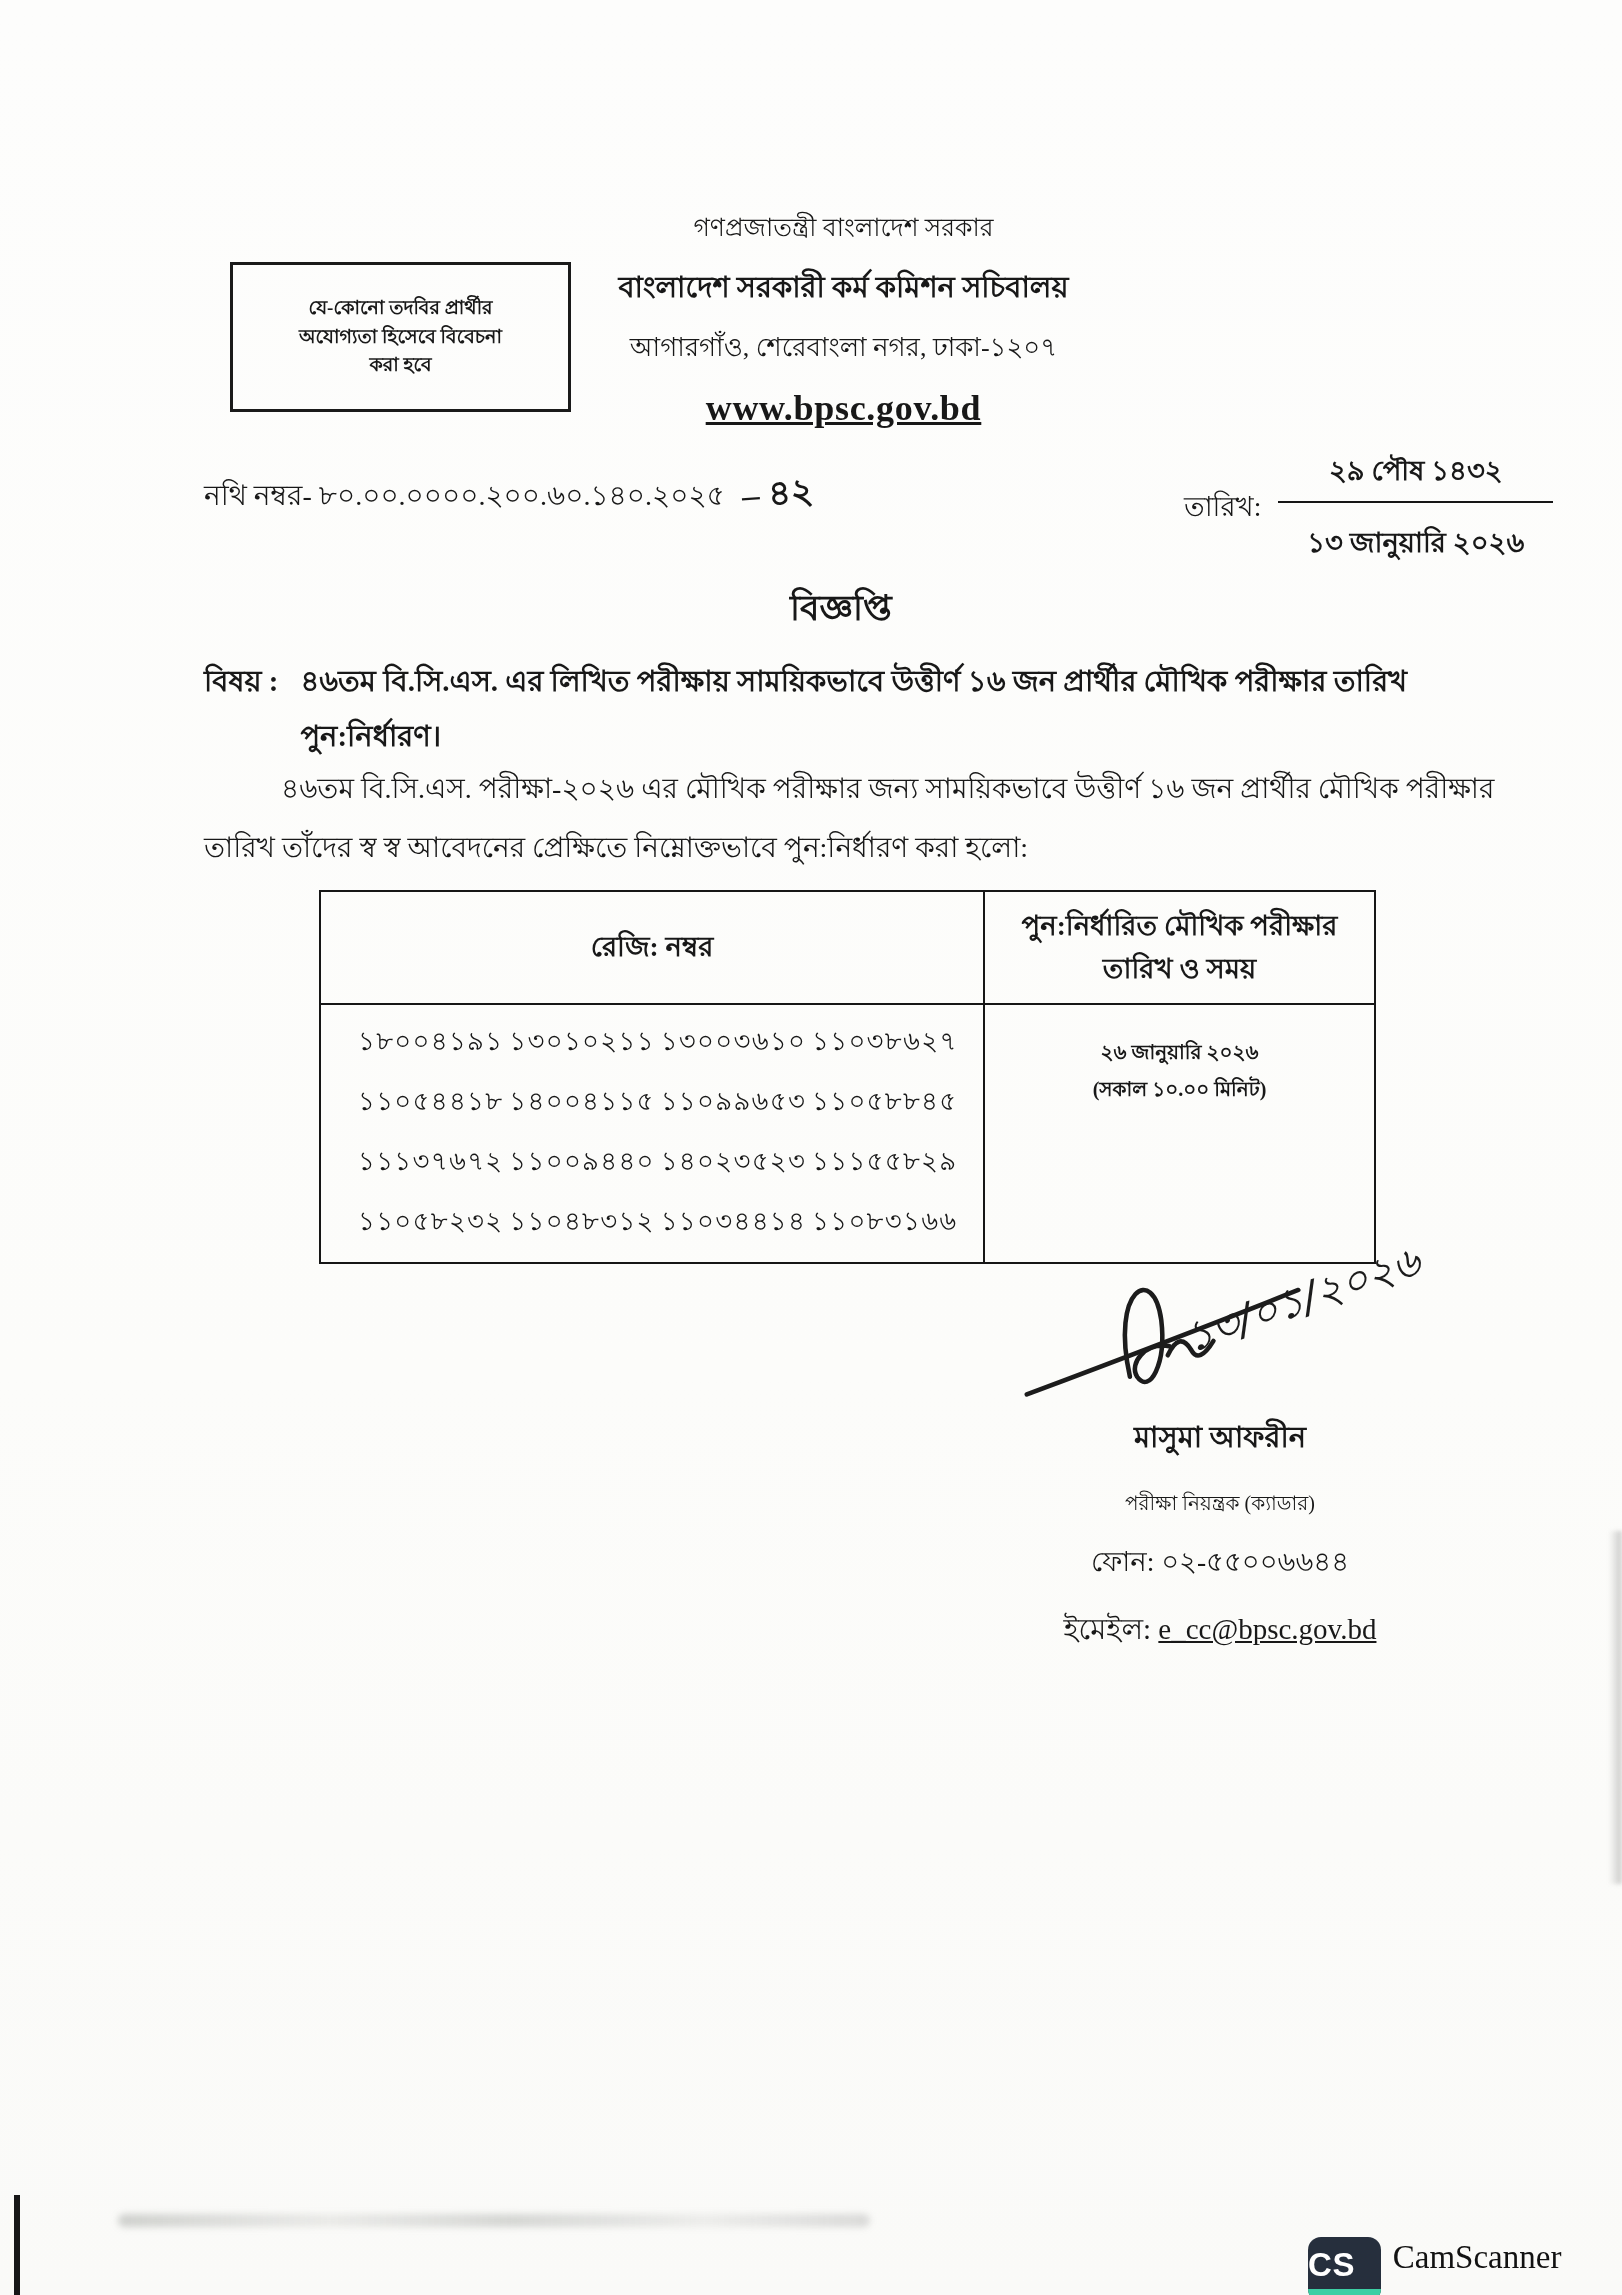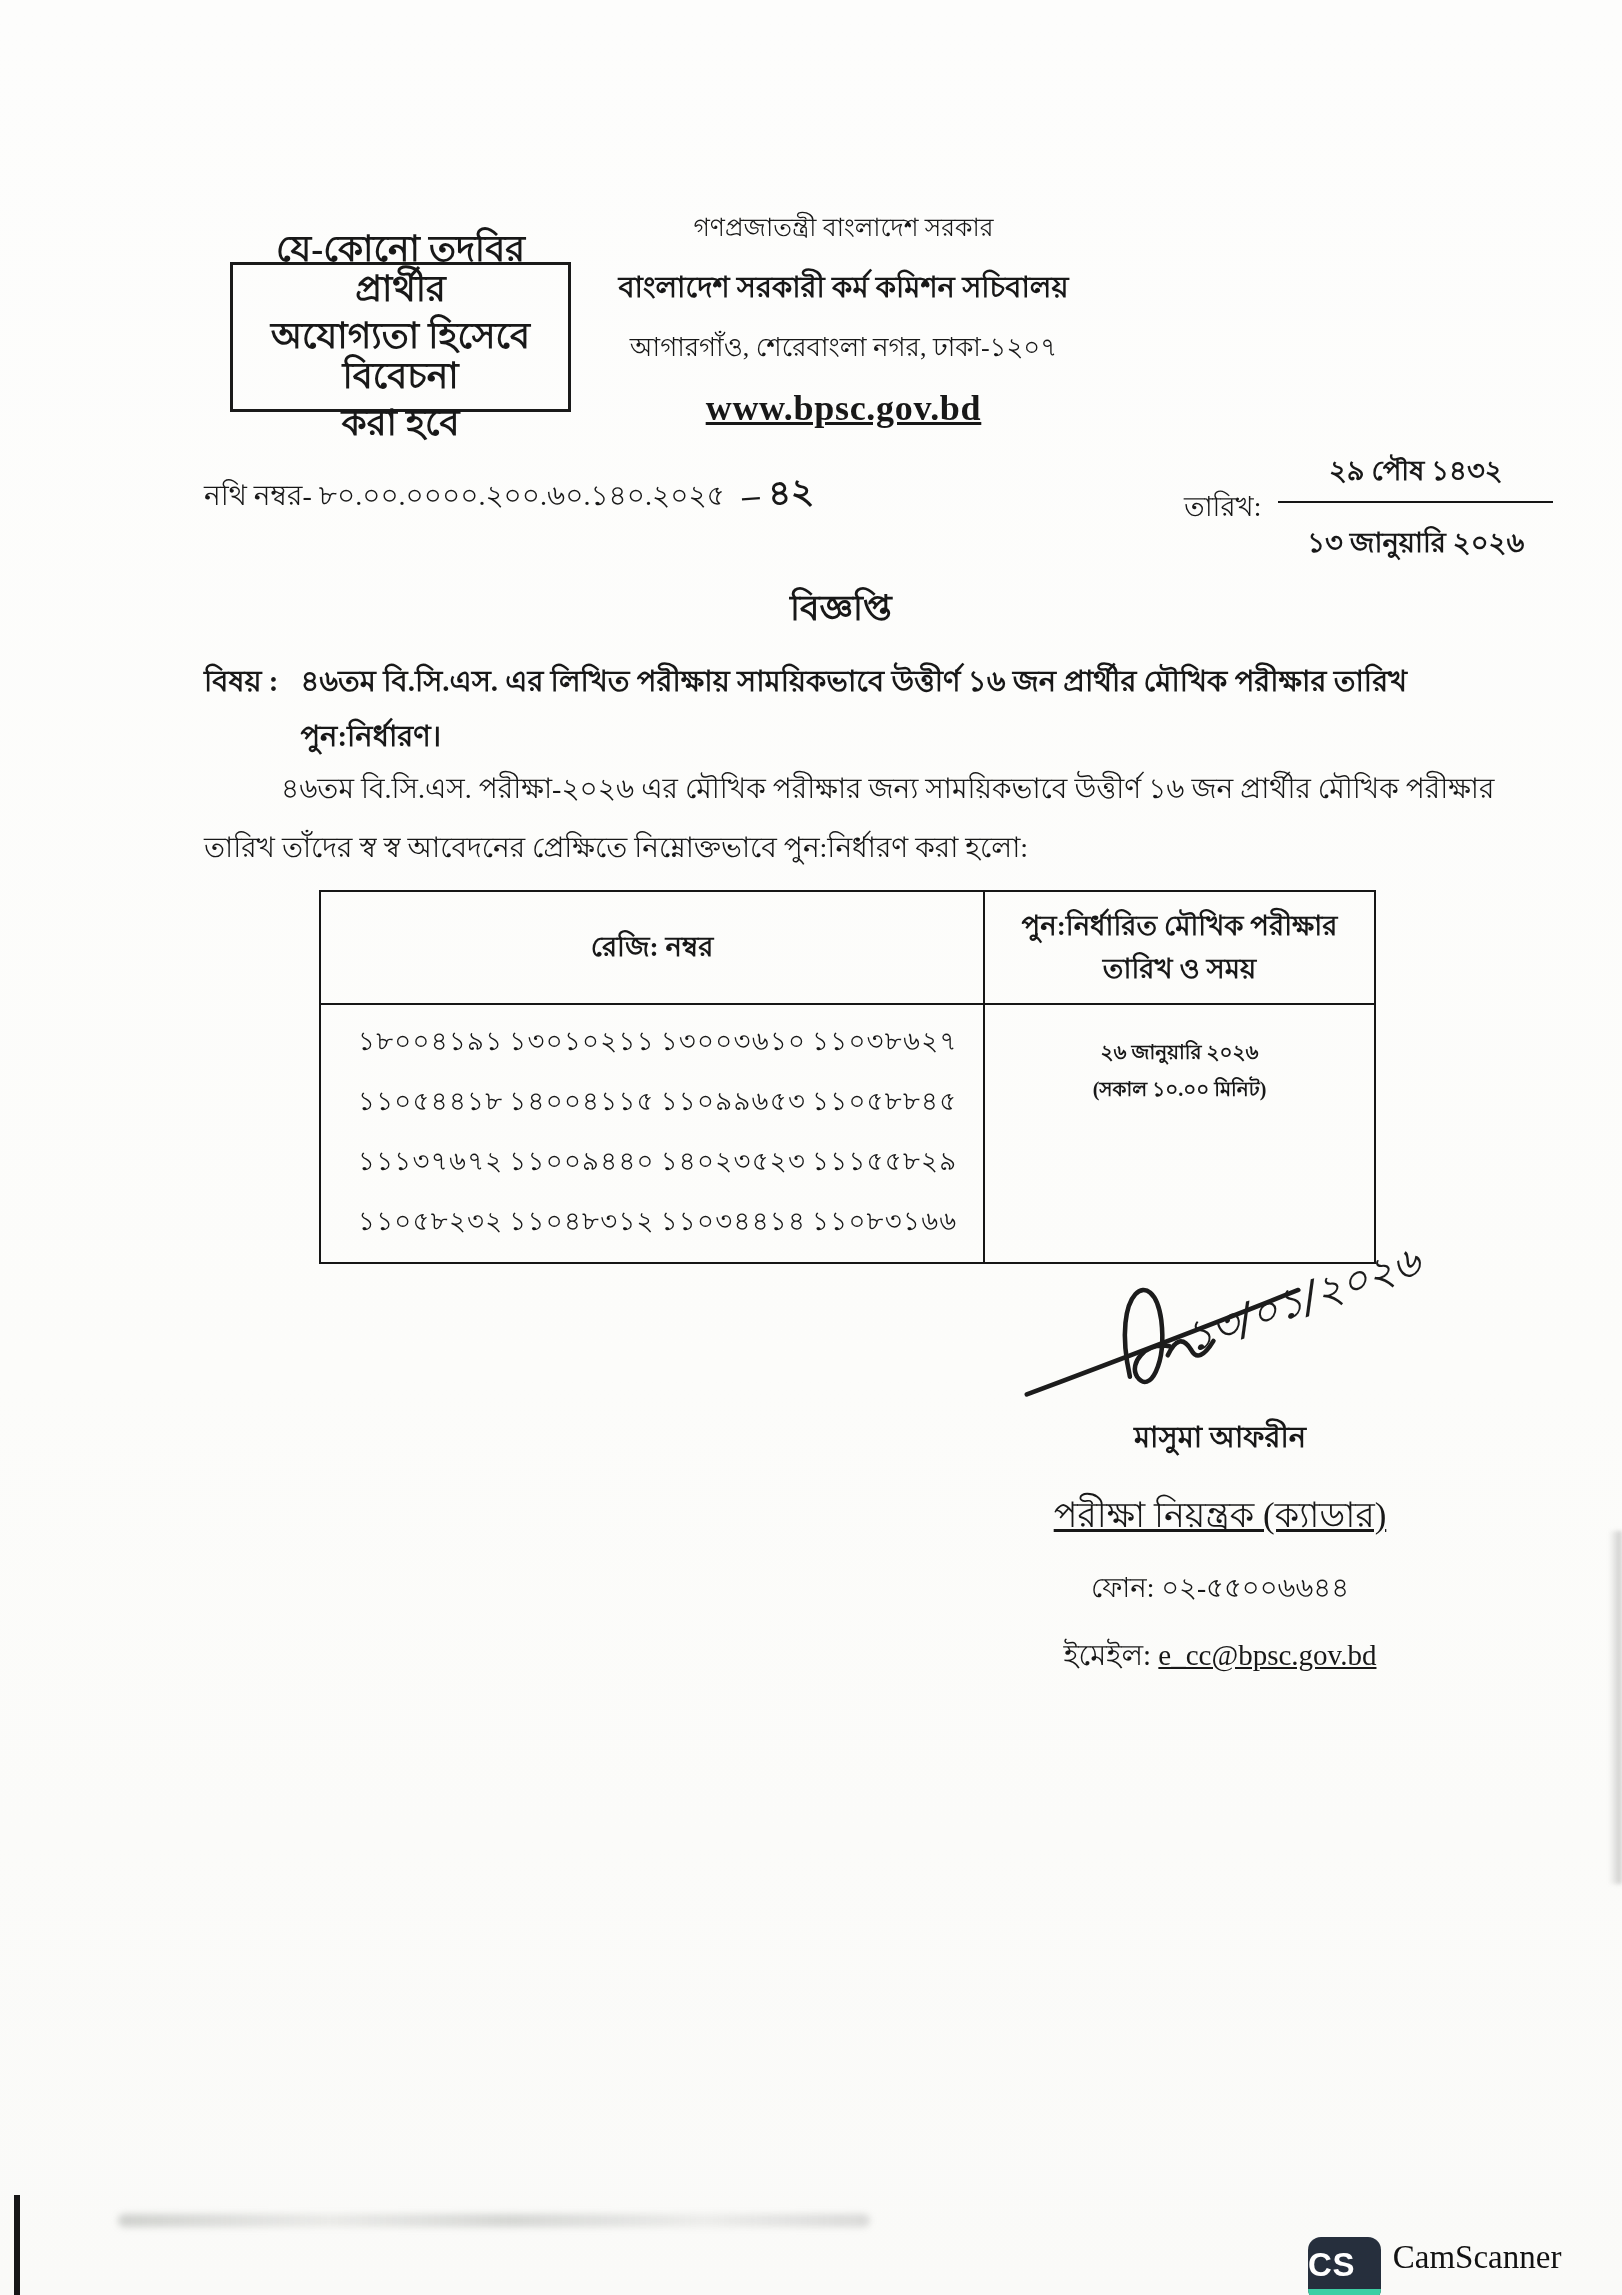--- a/index.html
+++ b/index.html
@@ -9,21 +9,21 @@
     background:linear-gradient(180deg,#fdfdfc 0%,#fcfcfa 60%,#fafaf8 100%);
     overflow:hidden;
     font-family:"Liberation Serif", serif;
     color:#181818;
   }
   
   .stamp-box{
     position:absolute;left:230px;top:262px;width:335px;height:144px;
     border:3.3px solid #1a1a1a;
     display:flex;flex-direction:column;justify-content:center;gap:7.9px;
-    text-align:center;font-weight:bold;font-size:36px;line-height:1.1;
+    text-align:center;font-weight:bold;font-size:19px;line-height:1.1;
   }
   
   .letterhead{position:absolute;top:208px;left:608px;width:471px;text-align:center;}
   .lh-gov{font-size:25px;margin-bottom:13px;}
   .lh-org{font-size:29px;font-weight:bold;margin-bottom:14.4px;}
   .lh-addr{font-size:26px;margin-bottom:15.7px;}
   .lh-web{font-size:36px;font-weight:bold;text-decoration:underline;letter-spacing:0.7px;}
   
   .file-number{position:absolute;left:204px;top:466px;font-size:28px;white-space:nowrap;}
   .fn-hand{display:inline-block;font-size:35px;margin-left:10.5px;transform:rotate(-4deg);font-weight:bold;}
@@ -41,21 +41,21 @@
   .notice-table th,.notice-table td{border:2.6px solid #161616;}
   .notice-table th{font-size:27.5px;font-weight:bold;vertical-align:middle;padding:13px 6.5px;line-height:1.55;}
   .reg-cell{vertical-align:top;padding:15.7px 19.6px 17px 37px;}
   .reg-grid{display:grid;grid-template-columns:repeat(4,1fr);row-gap:16px;font-size:26px;}
   .reg-grid span{text-align:left;letter-spacing:1.3px;}
   .datetime-cell{text-align:center;vertical-align:top;padding-top:29px;font-weight:bold;font-size:20px;line-height:1.85;}
   
   .signature-block{position:absolute;left:1017px;top:1243px;width:406px;text-align:center;}
   .sig-svg{display:block;width:406px;height:171px;}
   .sig-name{font-size:29px;font-weight:bold;text-align:center;}
-  .sig-designation{font-size:35px;margin-top:25px;text-decoration:underline;}
+  .sig-designation{font-size:20px;margin-top:25px;}
   .sig-phone{font-size:27.5px;margin-top:19.6px;}
   .sig-email{font-size:29px;margin-top:19.6px;}
   .sig-email-addr{text-decoration:underline;}
   
   .camscanner{position:absolute;left:1308px;top:2213px;display:flex;align-items:center;gap:11.8px;}
   .cs-icon{position:relative;width:73px;height:65px;border-radius:13px;overflow:hidden;
     display:flex;align-items:center;margin-top:24px;}
   .cs-strip{position:absolute;bottom:0;left:0;right:0;height:13px;}
   .cs-text{color:#ffffff;font-weight:bold;font-size:33px;font-family:"Liberation Sans",sans-serif;margin-top:-9.2px;letter-spacing:0.7px;}
   .cs-name{font-size:33px;color:#121212;}

